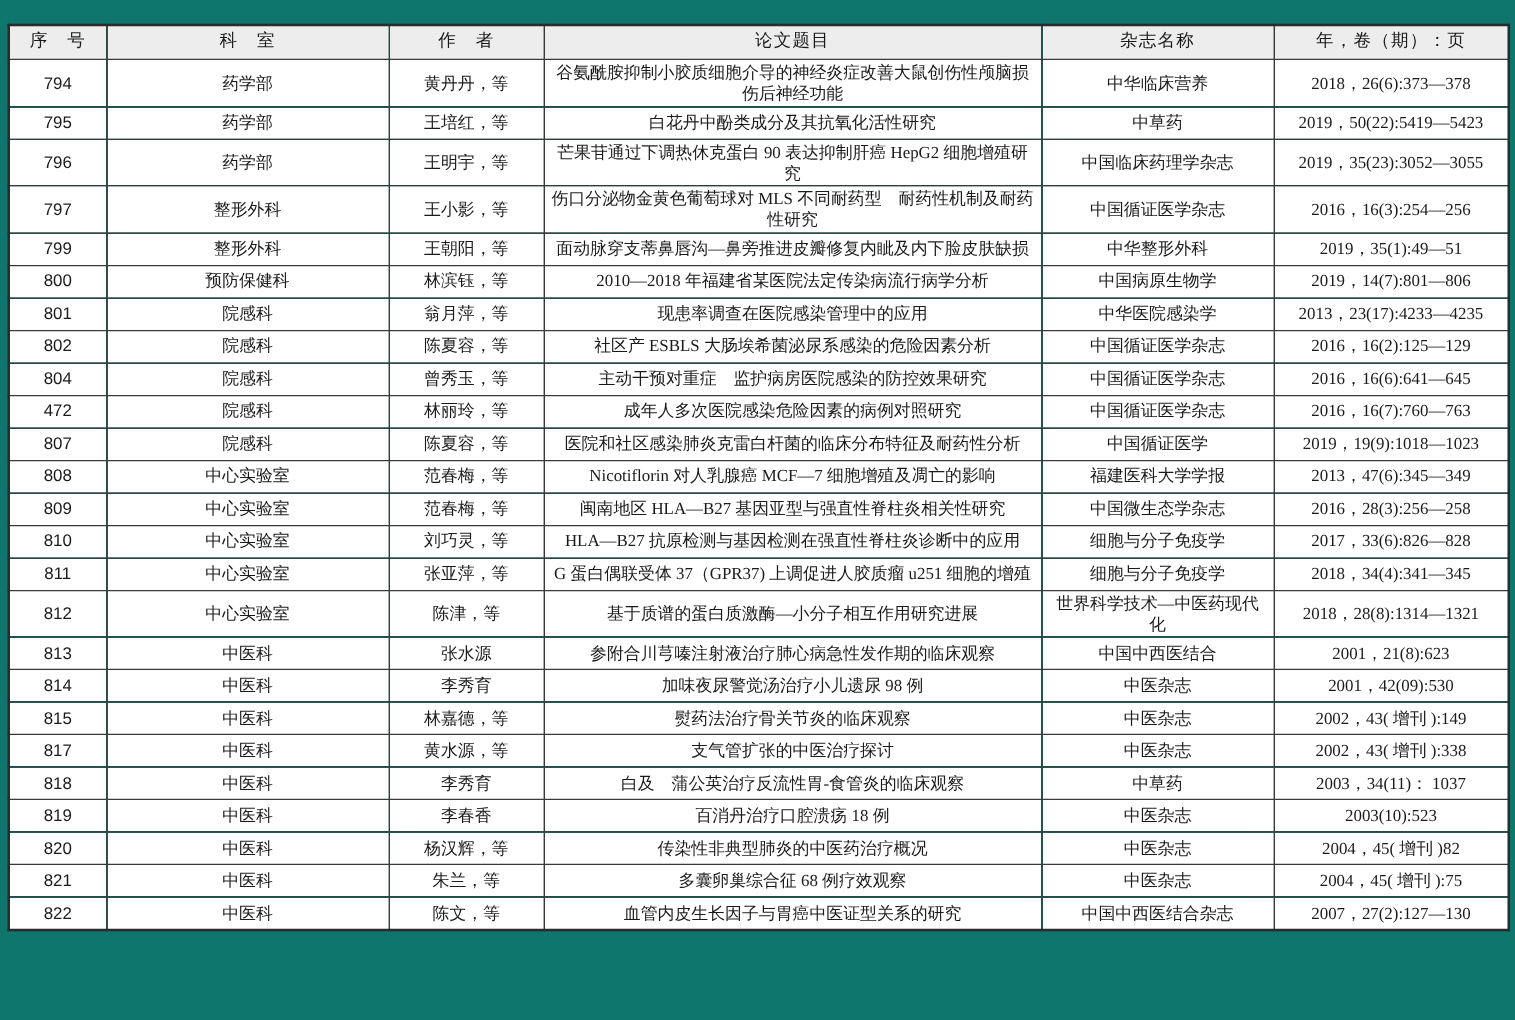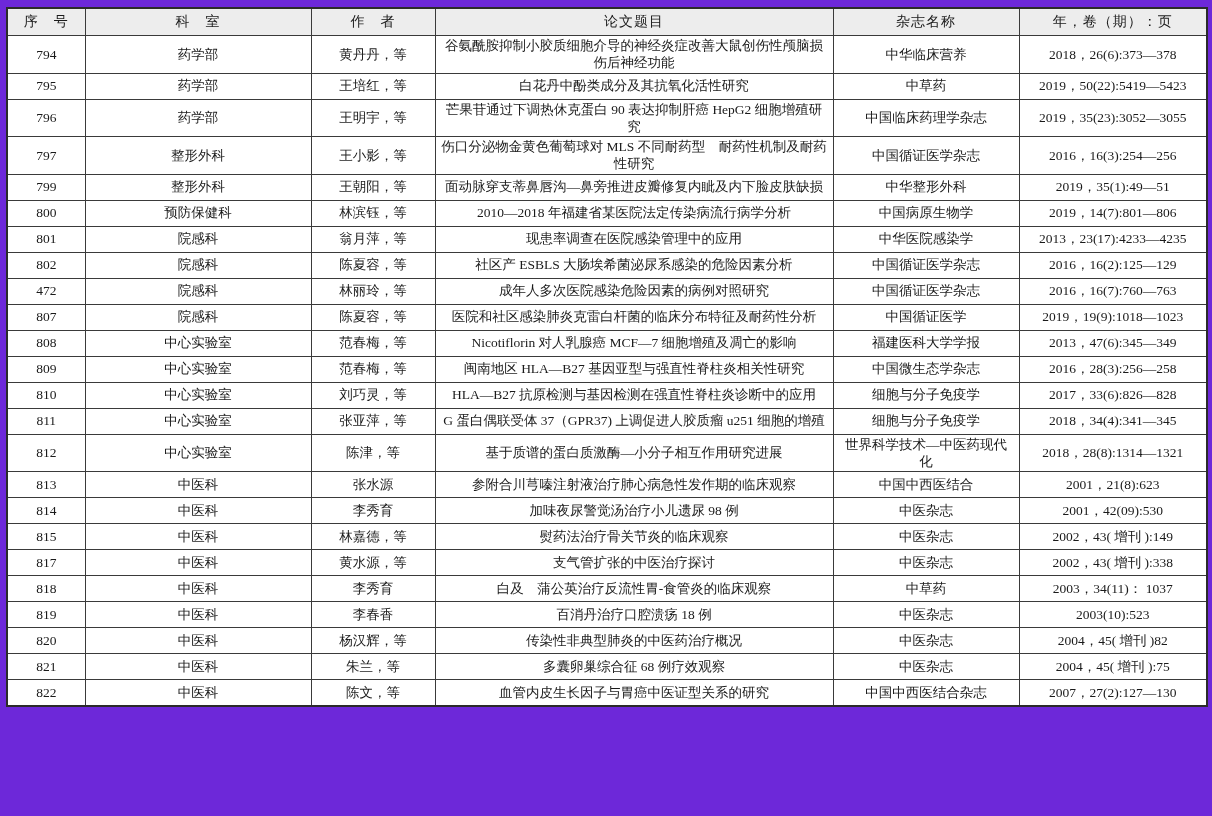--- a/index.html
+++ b/index.html
@@ -3,23 +3,23 @@
 <meta charset="utf-8">
 <style>
   html,body{
     margin:0; padding:0;
     background:#f7f7f5;
     font-family:"Liberation Serif","DejaVu Serif",serif;
     color:#1a1a1a;
   }
   .page{
     width:1212px; height:816px;
-    background:#6d28d9;
+    background:#0f766e;
     box-sizing:border-box;
-    padding:7px 6px;
+    padding:19px 6px;
     overflow:hidden;
   }
   table.pub-table{
     width:1200px;
     border-collapse:collapse;
     table-layout:fixed;
     border:2px solid #2b2b2b;
   }
   .pub-table th, .pub-table td{
     border:1px solid #3a3a3a;
@@ -32,21 +32,21 @@
     word-break:break-all;
   }
   .pub-table th{
     background:#ededed;
     font-weight:normal;
     font-size:14px;
     height:24px;
     letter-spacing:1px;
   }
   .pub-table td{ height:23px; background:#fff; }
-  .pub-table td.c0{ font-family:Liberation Serif, serif; }
+  .pub-table td.c0{ font-family:Liberation Sans, sans-serif; }
   .pub-table td.c5{ white-space:nowrap; }
 </style>
 </head>
 <body>
 
 <div class="page">
   <table class="pub-table">
     <colgroup>
       <col style="width:78px">
       <col style="width:226px">
@@ -124,20 +124,28 @@
         </tr>
         <tr>
           <td class="c0">802</td>
           <td class="c1">院感科</td>
           <td class="c2">陈夏容，等</td>
           <td class="c3">社区产 ESBLS 大肠埃希菌泌尿系感染的危险因素分析</td>
           <td class="c4">中国循证医学杂志</td>
           <td class="c5">2016，16(2):125—129</td>
         </tr>
         <tr>
+          <td class="c0">804</td>
+          <td class="c1">院感科</td>
+          <td class="c2">曾秀玉，等</td>
+          <td class="c3">主动干预对重症　监护病房医院感染的防控效果研究</td>
+          <td class="c4">中国循证医学杂志</td>
+          <td class="c5">2016，16(6):641—645</td>
+        </tr>
+        <tr>
           <td class="c0">472</td>
           <td class="c1">院感科</td>
           <td class="c2">林丽玲，等</td>
           <td class="c3">成年人多次医院感染危险因素的病例对照研究</td>
           <td class="c4">中国循证医学杂志</td>
           <td class="c5">2016，16(7):760—763</td>
         </tr>
         <tr>
           <td class="c0">807</td>
           <td class="c1">院感科</td>

